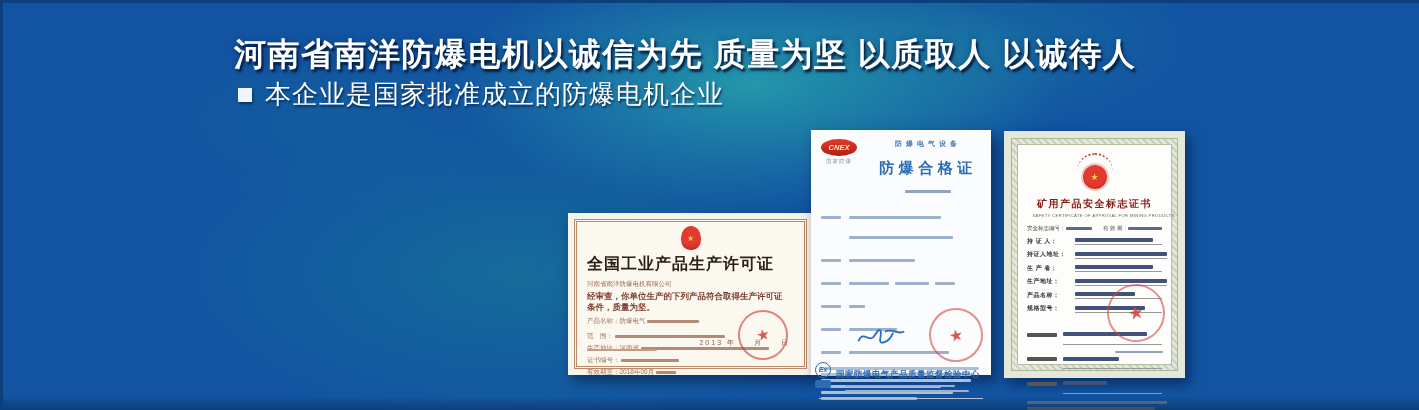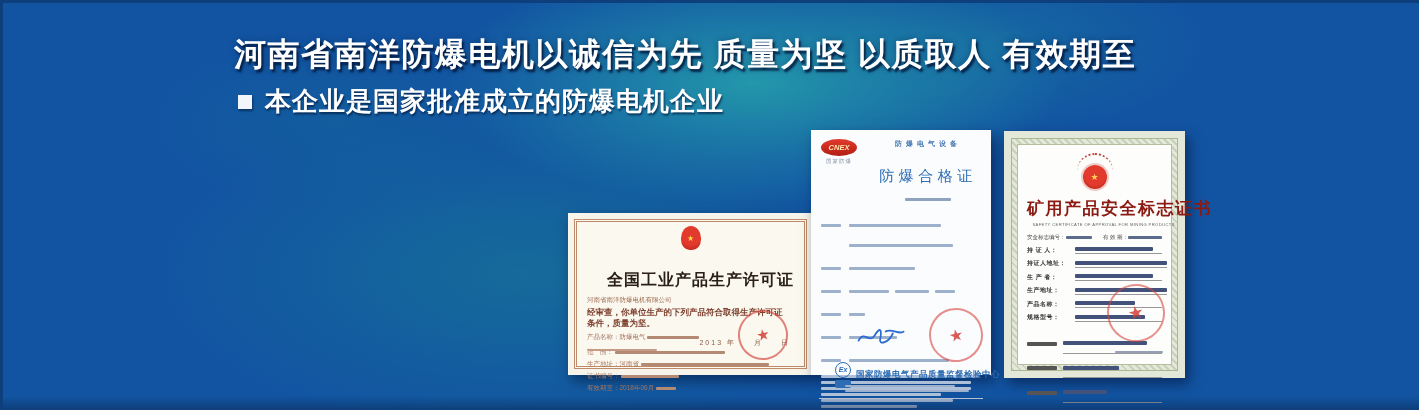--- a/index.html
+++ b/index.html
@@ -21,69 +21,69 @@
   .headline{
     position:absolute;left:231px;top:30px;width:960px;
     color:#fff;font-size:32px;font-weight:bold;letter-spacing:1.5px;white-space:nowrap;
     text-shadow:2px 3px 2px rgba(3,25,60,.85), 0 0 6px rgba(3,25,60,.4);
   }
   .bullet{position:absolute;left:235px;display:flex;align-items:center;gap:13px;
     color:#fff;font-size:26px;letter-spacing:1px;white-space:nowrap;
     text-shadow:1px 2px 2px rgba(3,25,60,.7);}
   .bullet .sq{width:14px;height:14px;background:#f2f6fa;flex:0 0 auto;
     box-shadow:1px 2px 2px rgba(3,25,60,.6);}
-  .bullet.b1{top:81px;font-weight:bold;}
+  .bullet.b1{top:74px;}
   .bullet.b2{top:135px;}
 
   
   .cert{position:absolute;box-shadow:4px 6px 12px rgba(0,10,40,.5);box-sizing:border-box;}
   .bar{display:inline-block;height:3px;border-radius:1px;vertical-align:middle;}
   .seal{position:absolute;border-radius:50%;display:flex;align-items:center;justify-content:center;
     opacity:.85;transform:rotate(-12deg);}
   .seal .star{color:#d04038;}
 
   
   .cert-license{left:565px;top:210px;width:245px;height:162px;background:#f7f4ec;padding:6px;}
   .lic-frame{position:relative;height:100%;box-sizing:border-box;border:3px double #bd8a6a;
     background:#fbf8f0;padding:3px 10px;}
   .lic-emblem{width:20px;height:24px;margin:1px auto 0;
     background:radial-gradient(circle at 50% 38%, #e23a2c 55%, #b52115);
     border-radius:50% 50% 44% 44%;display:flex;align-items:center;justify-content:center;
     color:#ffd34d;font-size:8px;}
   .lic-title{font-family:"Liberation Serif","DejaVu Serif",serif;font-weight:bold;
-    font-size:16px;color:#2a2018;text-align:right;letter-spacing:1px;margin-top:20px;}
+    font-size:16px;color:#2a2018;text-align:left;letter-spacing:1px;margin-top:4px;}
   .lic-company{font-size:6.5px;color:#a06c52;margin-top:5px;}
   .lic-body{font-size:8.5px;font-weight:bold;color:#7d3f2c;margin-top:2px;line-height:1.35;}
   .lic-row{font-size:6.5px;color:#a5745c;margin-top:3px;white-space:nowrap;}
   .lic-row .bar{background:#b58a74;height:3px;}
   .lic-date{position:absolute;right:14px;bottom:18px;font-size:7px;color:#8a5a43;letter-spacing:2px;}
   .lic-footbar{position:absolute;left:10px;bottom:8px;}
   .lic-seal{width:46px;height:46px;right:16px;bottom:6px;border:2px solid rgba(208,64,56,.75);}
   .lic-seal .star{font-size:15px;}
 
   
   .cert-cnex{left:808px;top:127px;width:180px;height:245px;background:#fbfcfe;padding:9px 10px;}
   .cnex-head{display:flex;align-items:flex-start;gap:18px;}
   .cnex-logo{flex:0 0 auto;text-align:center;}
   .cnex-oval{width:36px;height:17px;border-radius:50%;background:linear-gradient(#e23b2e,#b21d12);
     color:#ffe9b0;font-size:7.5px;font-weight:bold;font-style:italic;line-height:17px;text-align:center;}
   .cnex-logosub{font-size:5.5px;color:#8a94a5;margin-top:2px;letter-spacing:1px;}
   .cnex-titleblock{flex:1;text-align:center;}
   .cnex-devtype{font-size:7px;color:#4a7ab5;letter-spacing:4px;font-weight:bold;}
-  .cnex-title{font-size:15px;font-weight:normal;color:#2e6db4;letter-spacing:4.5px;margin-top:18px;
+  .cnex-title{font-size:15px;font-weight:bold;color:#2e6db4;letter-spacing:4.5px;margin-top:10px;
     font-family:"Liberation Serif","DejaVu Serif",serif;}
   .cnex-no{margin-top:4px;}
   .crow{margin-top:5px;white-space:nowrap;}
   .crow .lb{width:20px;background:#7d92b5;margin-right:8px;}
   .crow .bar{background:#9db1cc;}
   .cnex-para .bar{background:#aebfd8;display:block;margin-top:3px;}
   .cnex-sig{position:absolute;left:44px;top:196px;}
   .cnex-seal{width:50px;height:50px;right:8px;top:178px;border:2px solid rgba(214,70,64,.7);}
   .cnex-seal .star{font-size:16px;}
-  .cnex-org{position:absolute;left:24px;top:232px;display:flex;align-items:center;gap:5px;}
+  .cnex-org{position:absolute;left:4px;top:232px;display:flex;align-items:center;gap:5px;}
   .ex-badge{text-align:center;}
   .ex-circ{width:14px;height:14px;border:1.5px solid #2e6db4;border-radius:50%;
     color:#2e6db4;font-size:7px;font-weight:bold;font-style:italic;line-height:14px;text-align:center;}
   .ex-rect{width:16px;height:8px;background:#2e6db4;border-radius:2px;margin:2px auto 0;}
   .cnex-orgname{font-size:8.5px;font-weight:bold;color:#2e6db4;letter-spacing:.5px;white-space:nowrap;}
   .cnex-contact{position:absolute;left:34px;top:252px;}
   .cnex-contact .bar{background:#9db1cc;display:block;margin-top:3px;}
   .cnex-rule{position:absolute;left:8px;right:8px;top:268px;border-top:1px solid #c6d0de;}
   .cnex-foot{position:absolute;right:12px;top:273px;}
 
@@ -95,21 +95,21 @@
     padding:5px;}
   .masc-inner{position:relative;height:100%;box-sizing:border-box;background:#fdfdfb;
     border:1px solid #b4bfa2;padding:8px 9px 6px;}
   .masc-arc{width:36px;height:16px;margin:0 auto;border-radius:18px 18px 0 0;
     border-top:2px dotted #c4443a;}
   .masc-emblem{width:24px;height:24px;margin:-6px auto 0;border-radius:50%;
     background:radial-gradient(circle at 50% 42%, #e23a2c 55%, #a81d12);
     display:flex;align-items:center;justify-content:center;color:#ffd34d;font-size:9px;
     box-shadow:0 0 0 2px rgba(200,60,50,.25);}
   .masc-title{margin-top:8px;text-align:center;font-family:"Liberation Serif","DejaVu Serif",serif;
-    font-weight:bold;font-size:17px;color:#8b1a12;letter-spacing:1.5px;white-space:nowrap;}
+    font-weight:bold;font-size:10px;color:#8b1a12;letter-spacing:1.5px;white-space:nowrap;}
   .masc-sub{text-align:center;font-size:4.5px;color:#666;letter-spacing:.4px;margin-top:2px;
     white-space:nowrap;transform:scale(.92);}
   .masc-no{display:flex;justify-content:space-between;margin-top:7px;font-size:5.5px;color:#444;}
   .masc-no .bar{background:#5a6b8c;}
   .mrow{margin-top:4.5px;display:flex;align-items:center;font-size:6px;color:#333;
     font-weight:bold;white-space:nowrap;}
   .mrow .mlabel{width:48px;flex:0 0 auto;letter-spacing:.5px;}
   .mrow .mval{flex:1;border-bottom:1px solid #999;padding-bottom:1px;}
   .mrow .mval .bar{background:#43527a;height:4px;}
   .mgap{height:7px;}
@@ -122,21 +122,21 @@
   .masc-seal{width:54px;height:54px;right:6px;bottom:22px;border:2px solid rgba(214,70,64,.7);}
   .masc-seal .star{font-size:18px;}
   .masc-foot{position:absolute;right:8px;bottom:4px;}
   .masc-foot .bar{background:#93a0b5;}
 </style>
 </head>
 <body>
 
 <div class="stage">
 
-  <div class="headline">河南省南洋防爆电机以诚信为先 质量为坚 以质取人 有效期至</div>
+  <div class="headline">河南省南洋防爆电机以诚信为先 质量为坚 以质取人 以诚待人</div>
 
   <div class="bullet b1">
     <span class="sq"></span>
     <span>本企业是国家批准成立的防爆电机企业</span>
   </div>
 
   <div class="cert cert-license">
     <div class="lic-frame">
       <div class="lic-emblem">
         <span>★</span>

